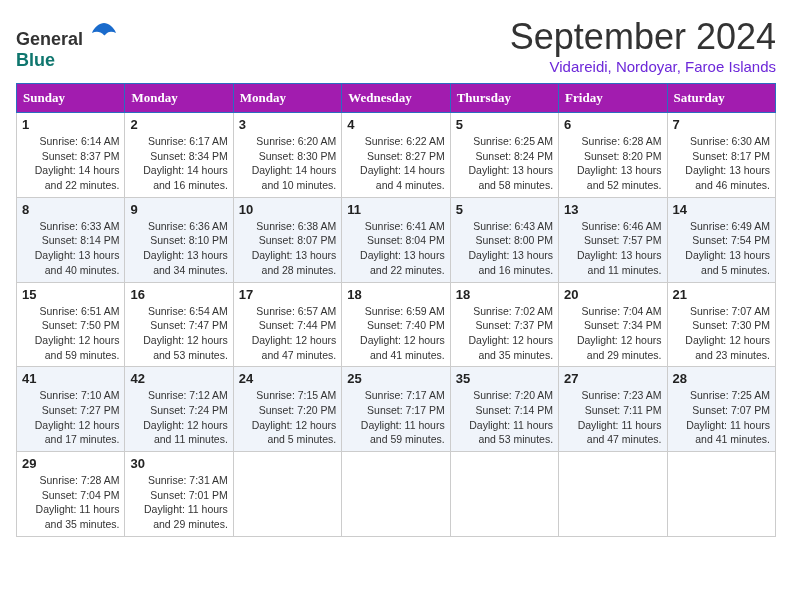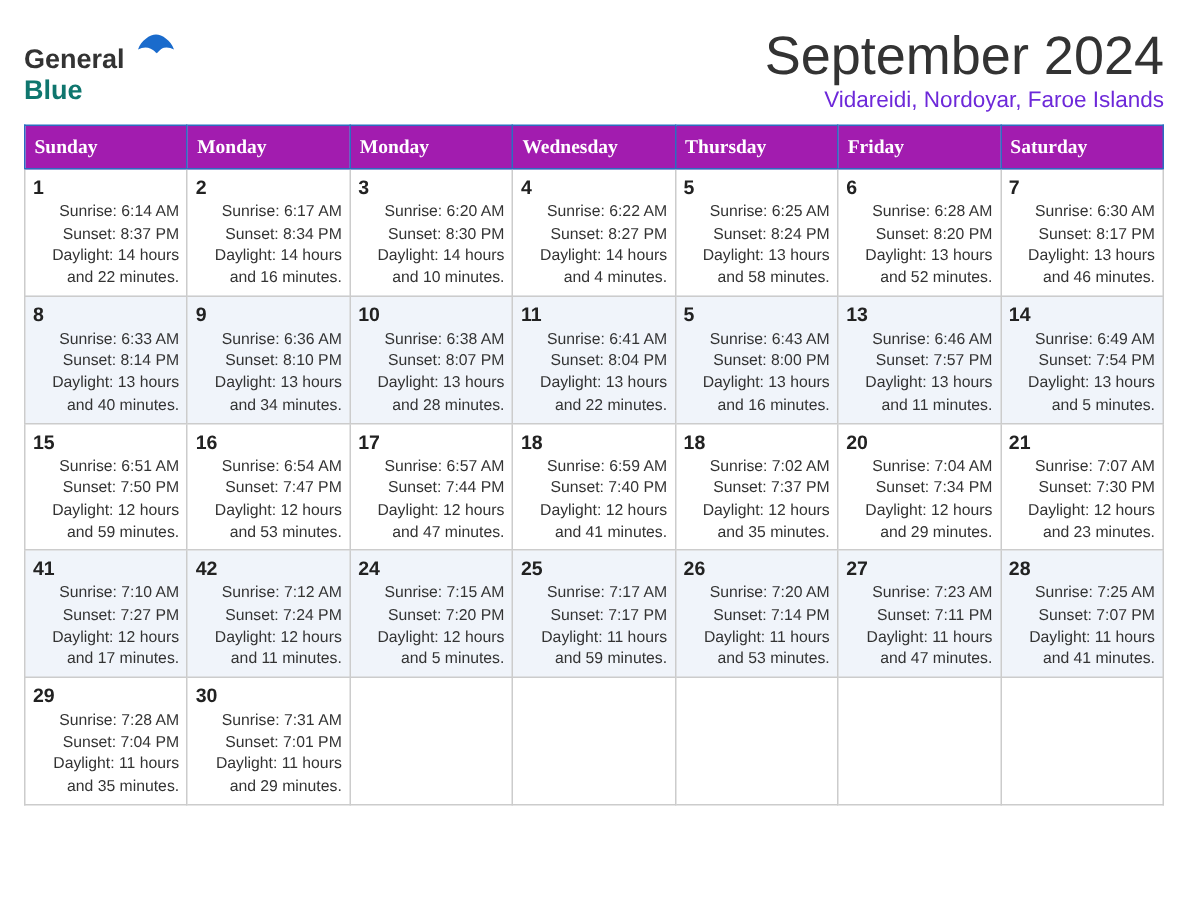--- a/index.html
+++ b/index.html
@@ -232,21 +232,21 @@
         </td>
         <td>
           <span class="day-number">24</span>
           <div class="day-info">Sunrise: 7:15 AM<br>Sunset: 7:20 PM<br>Daylight: 12 hours<br>and 5 minutes.</div>
         </td>
         <td>
           <span class="day-number">25</span>
           <div class="day-info">Sunrise: 7:17 AM<br>Sunset: 7:17 PM<br>Daylight: 11 hours<br>and 59 minutes.</div>
         </td>
         <td>
-          <span class="day-number">26</span>
+          <span class="day-number">35</span>
           <div class="day-info">Sunrise: 7:20 AM<br>Sunset: 7:14 PM<br>Daylight: 11 hours<br>and 53 minutes.</div>
         </td>
         <td>
           <span class="day-number">27</span>
           <div class="day-info">Sunrise: 7:23 AM<br>Sunset: 7:11 PM<br>Daylight: 11 hours<br>and 47 minutes.</div>
         </td>
         <td>
           <span class="day-number">28</span>
           <div class="day-info">Sunrise: 7:25 AM<br>Sunset: 7:07 PM<br>Daylight: 11 hours<br>and 41 minutes.</div>
         </td>

